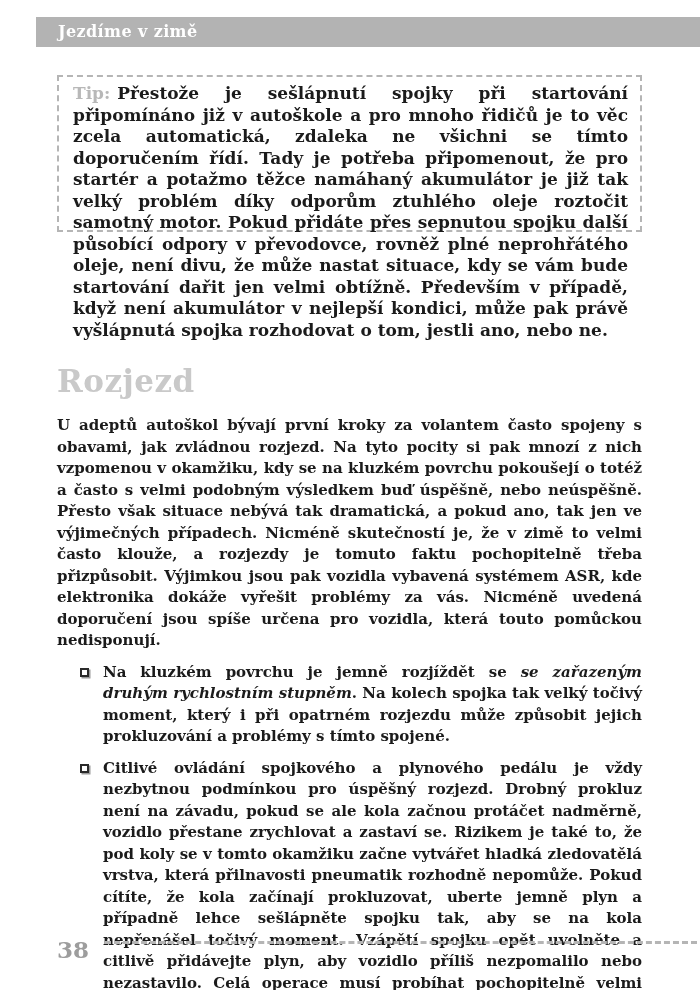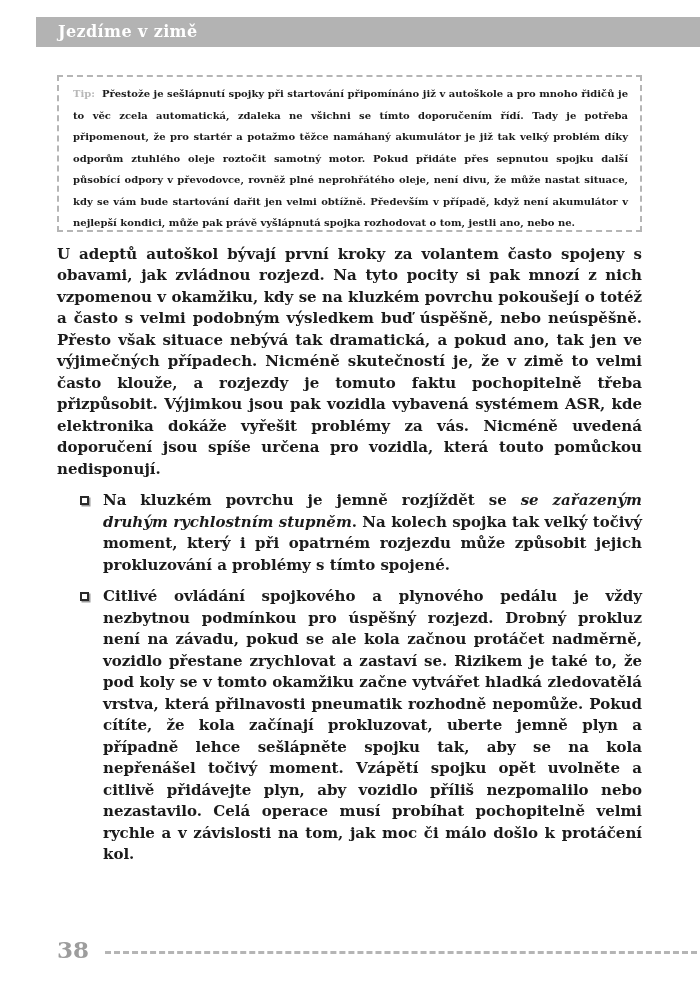--- a/index.html
+++ b/index.html
@@ -46,40 +46,40 @@
     left: 0;
     top: 0;
     width: 100%;
     height: 157px;
     border: 2px dashed #b5b5b5;
   }
   .tip-text {
     position: relative;
     padding: 8px 14px 0 16px;
     font-weight: bold;
-    font-size: 10px;
+    font-size: 17px;
     line-height: 21.5px;
     text-align: justify;
   }
   .tip-label {
     color: #b8b8b8;
     padding-right: 7px;
   }
 
   .section-title {
     margin-top: 22px;
     font-size: 31px;
     font-weight: bold;
     color: #c9c9c9;
     letter-spacing: 0.5px;
     line-height: 36px;
   }
 
   .intro {
-    margin-top: 10px;
+    margin-top: 16px;
     font-weight: bold;
     font-size: 15px;
     line-height: 21.5px;
     text-align: justify;
   }
 
   .bullets { margin-top: 10px; }
   .bullet {
     display: flex;
     margin: 0 0 10px 23px;
@@ -103,21 +103,21 @@
   }
   .em { font-style: italic; }
 
   
   .footer {
     position: absolute;
     left: 57px;
     right: 3px;
     top: 936px;
     display: flex;
-    align-items: center;
+    align-items: flex-start;
   }
   .page-number {
     font-size: 23px;
     font-weight: bold;
     color: #9d9d9d;
   }
   .footer-line {
     flex: 1;
     margin-left: 16px;
     margin-top: 5px;
@@ -134,20 +134,21 @@
     <div class="header-title">Jezdíme v zimě</div>
   </div>
 
   <div class="content">
 
     <div class="tip-wrap">
       <div class="tip-border"></div>
       <div class="tip-text"><span class="tip-label">Tip:</span><span>Přestože je sešlápnutí spojky při startování připomínáno již v autoškole a pro mnoho řidičů je to věc zcela automatická, zdaleka ne všichni se tímto doporučením řídí. Tady je potřeba připomenout, že pro startér a potažmo těžce namáhaný akumulátor je již tak velký problém díky odporům ztuhlého oleje roztočit samotný motor. Pokud přidáte přes sepnutou spojku další působící odpory v převodovce, rovněž plné neprohřátého oleje, není divu, že může nastat situace, kdy se vám bude startování dařit jen velmi obtížně. Především v případě, když není akumulátor v nejlepší kondici, může pak právě vyšlápnutá spojka rozhodovat o tom, jestli ano, nebo ne.</span></div>
     </div>
 
+    <div class="section-title">Rozjezd</div>
 
     <div class="intro">U adeptů autoškol bývají první kroky za volantem často spojeny s obavami, jak zvládnou rozjezd. Na tyto pocity si pak mnozí z nich vzpomenou v okamžiku, kdy se na kluzkém povrchu pokoušejí o totéž a často s velmi podobným výsledkem buď úspěšně, nebo neúspěšně. Přesto však situace nebývá tak dramatická, a pokud ano, tak jen ve výjimečných případech. Nicméně skutečností je, že v zimě to velmi často klouže, a rozjezdy je tomuto faktu pochopitelně třeba přizpůsobit. Výjimkou jsou pak vozidla vybavená systémem ASR, kde elektronika dokáže vyřešit problémy za vás. Nicméně uvedená doporučení jsou spíše určena pro vozidla, která touto pomůckou nedisponují.</div>
 
     <div class="bullets">
 
       <div class="bullet">
         <div class="bullet-marker">
           <div class="bullet-square"></div>
         </div>
         <div class="bullet-text"><span>Na kluzkém povrchu je jemně rozjíždět se </span><span class="em">se zařazeným druhým rychlostním stupněm</span><span>. Na kolech spojka tak velký točivý moment, který i při opatrném rozjezdu může způsobit jejich prokluzování a problémy s tímto spojené.</span></div>

